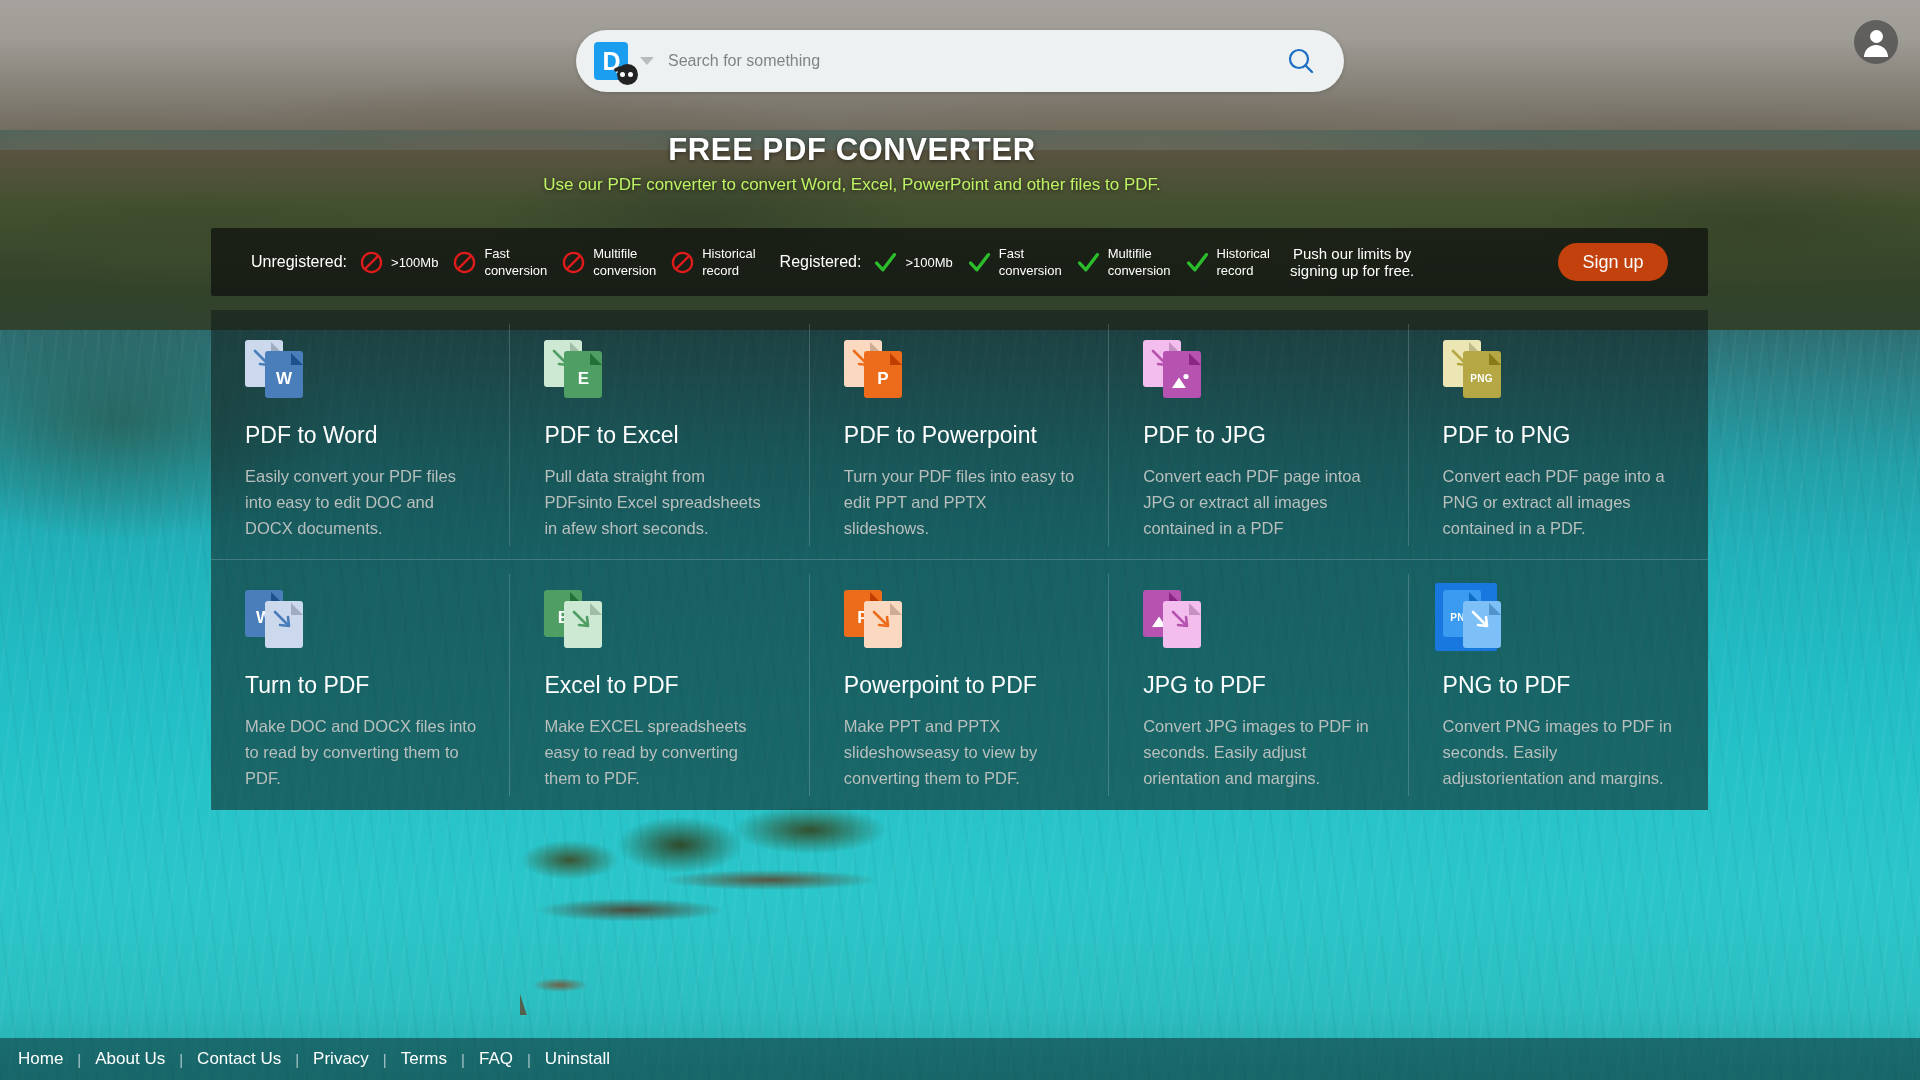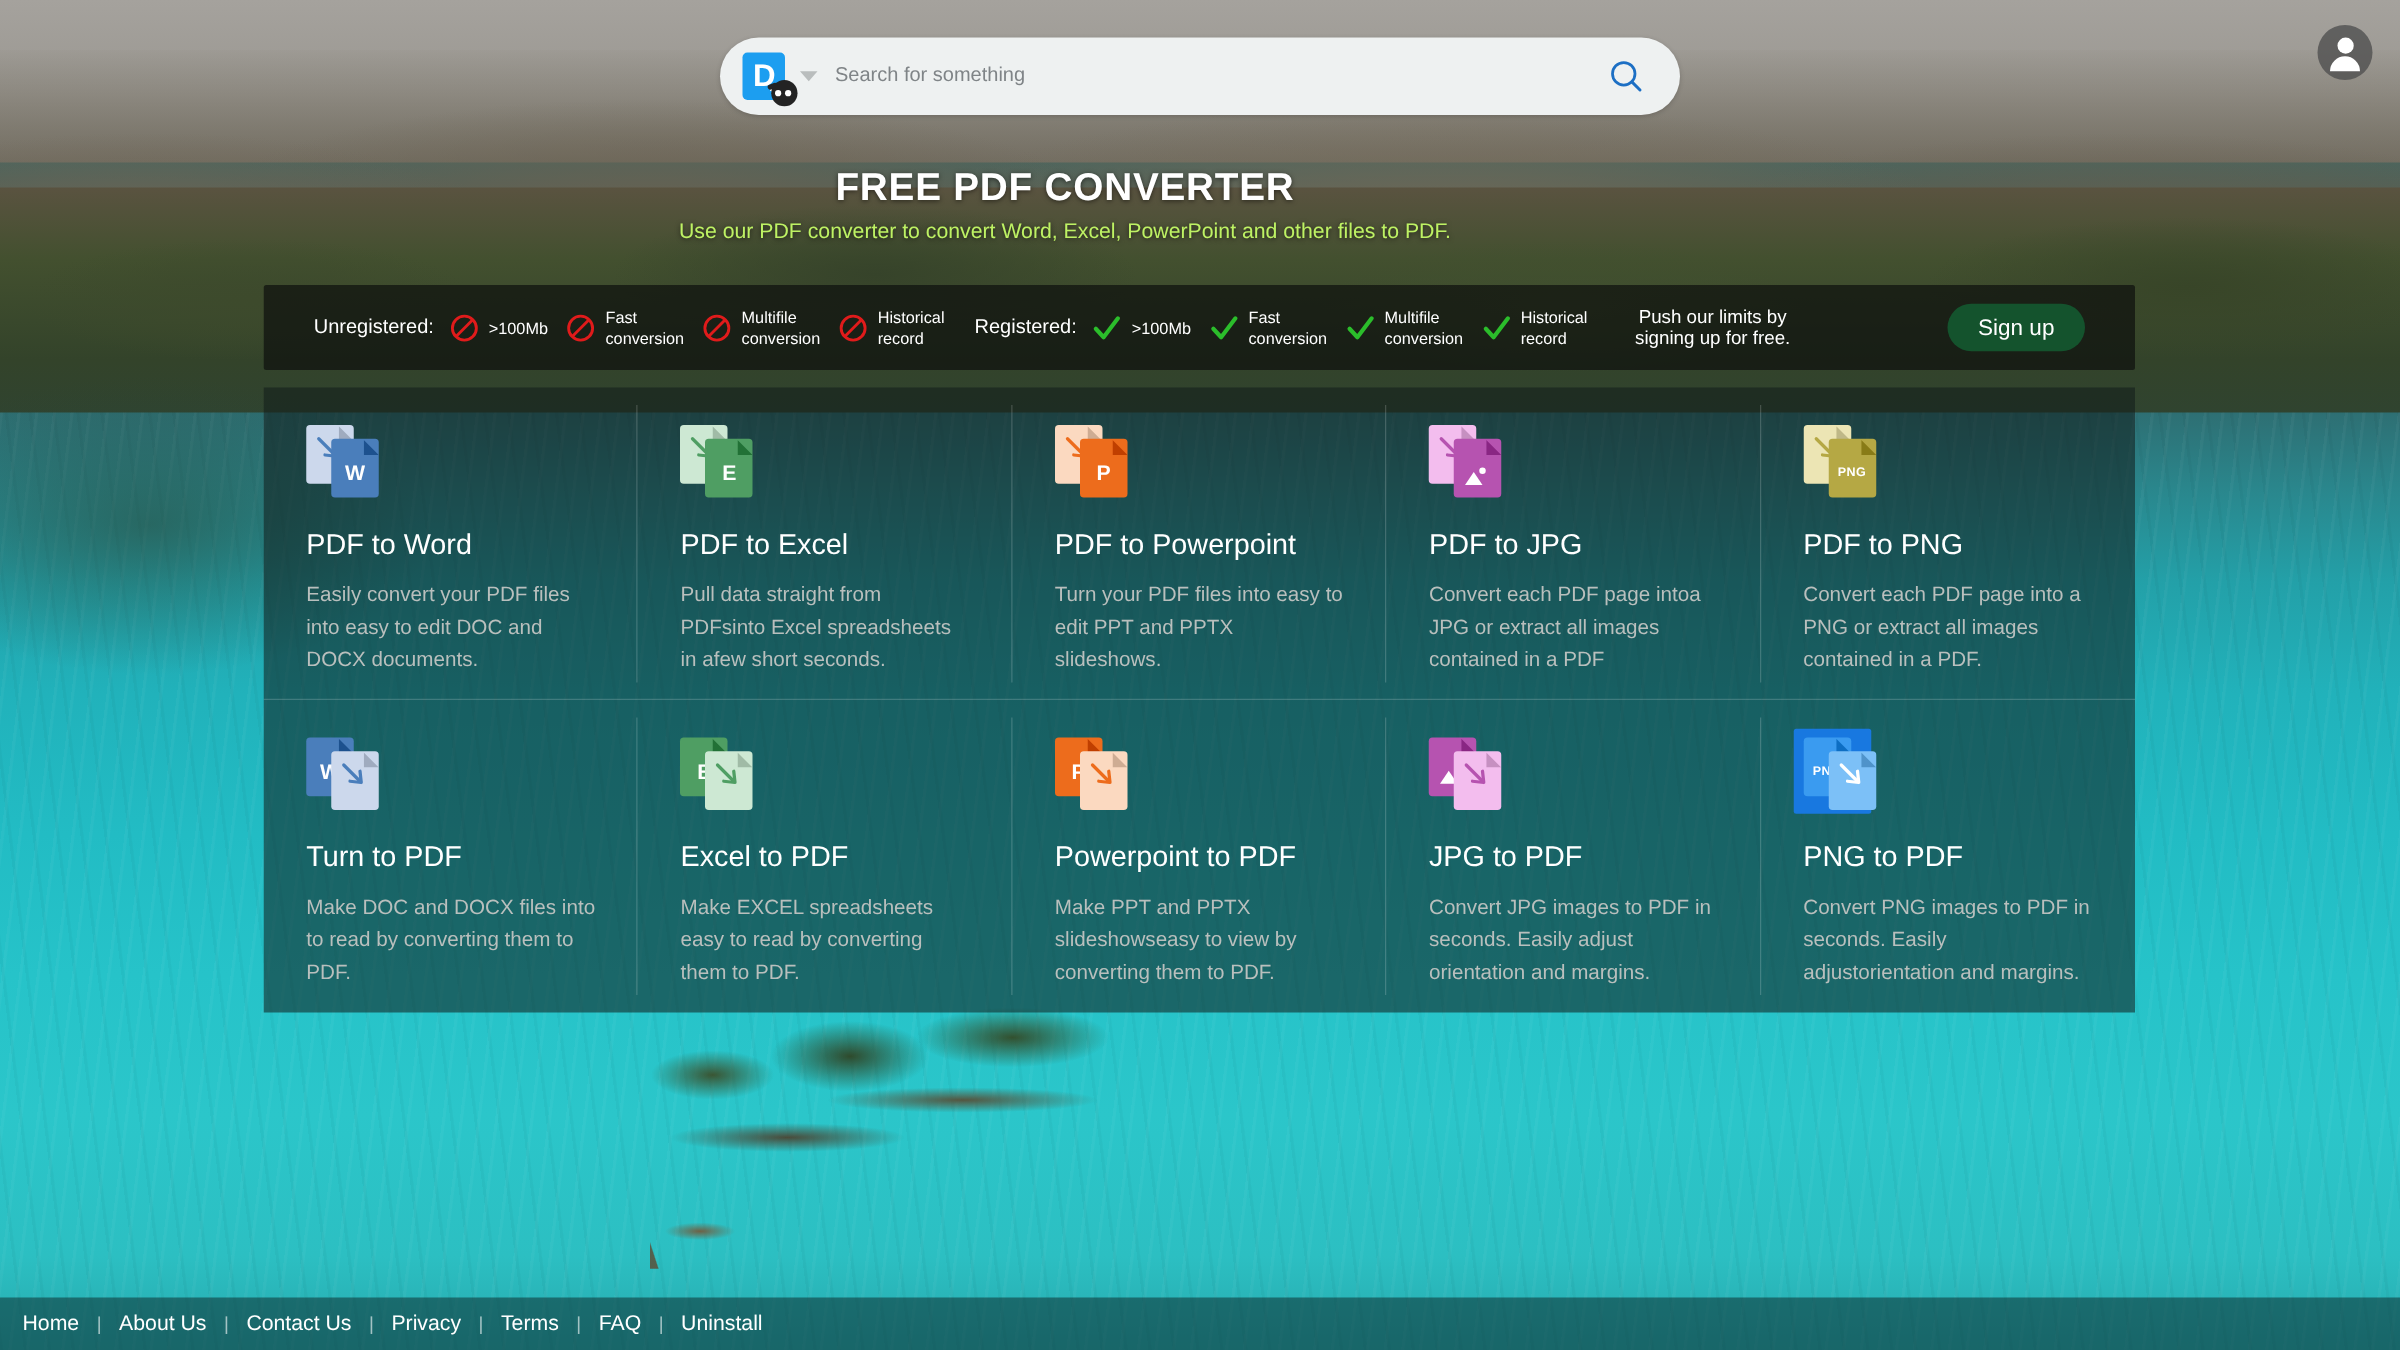--- a/index.html
+++ b/index.html
@@ -141,23 +141,23 @@
   #featurebar {
     position: absolute; left: 211px; top: 228px; width: 1497px; height: 68px;
     background: rgba(14,17,14,0.72);
     display: flex; align-items: center; padding: 0 40px;
     border-radius: 2px;
   }
   .fb-label { color: #fff; font-size: 16px; white-space: nowrap; margin-right: 12px; }
   .fb-item { display: flex; align-items: center; margin-right: 14px; }
   .fb-item .ficon { flex: none; width: 25px; height: 25px; margin-right: 7px; }
   .fb-item .ftext { color: #fff; font-size: 13px; line-height: 17px; white-space: pre-line; }
-  .fb-note { color: #fff; font-size: 15px; line-height: 17px; white-space: pre-line; margin-left: 24px; text-align: center; }
+  .fb-note { color: #fff; font-size: 15px; line-height: 17px; white-space: pre-line; margin-left: 6px; text-align: center; }
   #signup-btn {
-    margin-left: auto; background: #14532d; color: #fff; border: none;
+    margin-left: auto; background: #c2410c; color: #fff; border: none;
     border-radius: 22px; width: 110px; height: 38px; font-size: 18px;
     font-family: "Liberation Sans", sans-serif; cursor: pointer;
   }
 
   
   #grid {
     position: absolute; left: 211px; top: 310px; width: 1497px; height: 500px;
     background: rgba(16,28,26,0.55);
     display: grid; grid-template-columns: repeat(5, 1fr); grid-template-rows: repeat(2, 1fr);
   }

